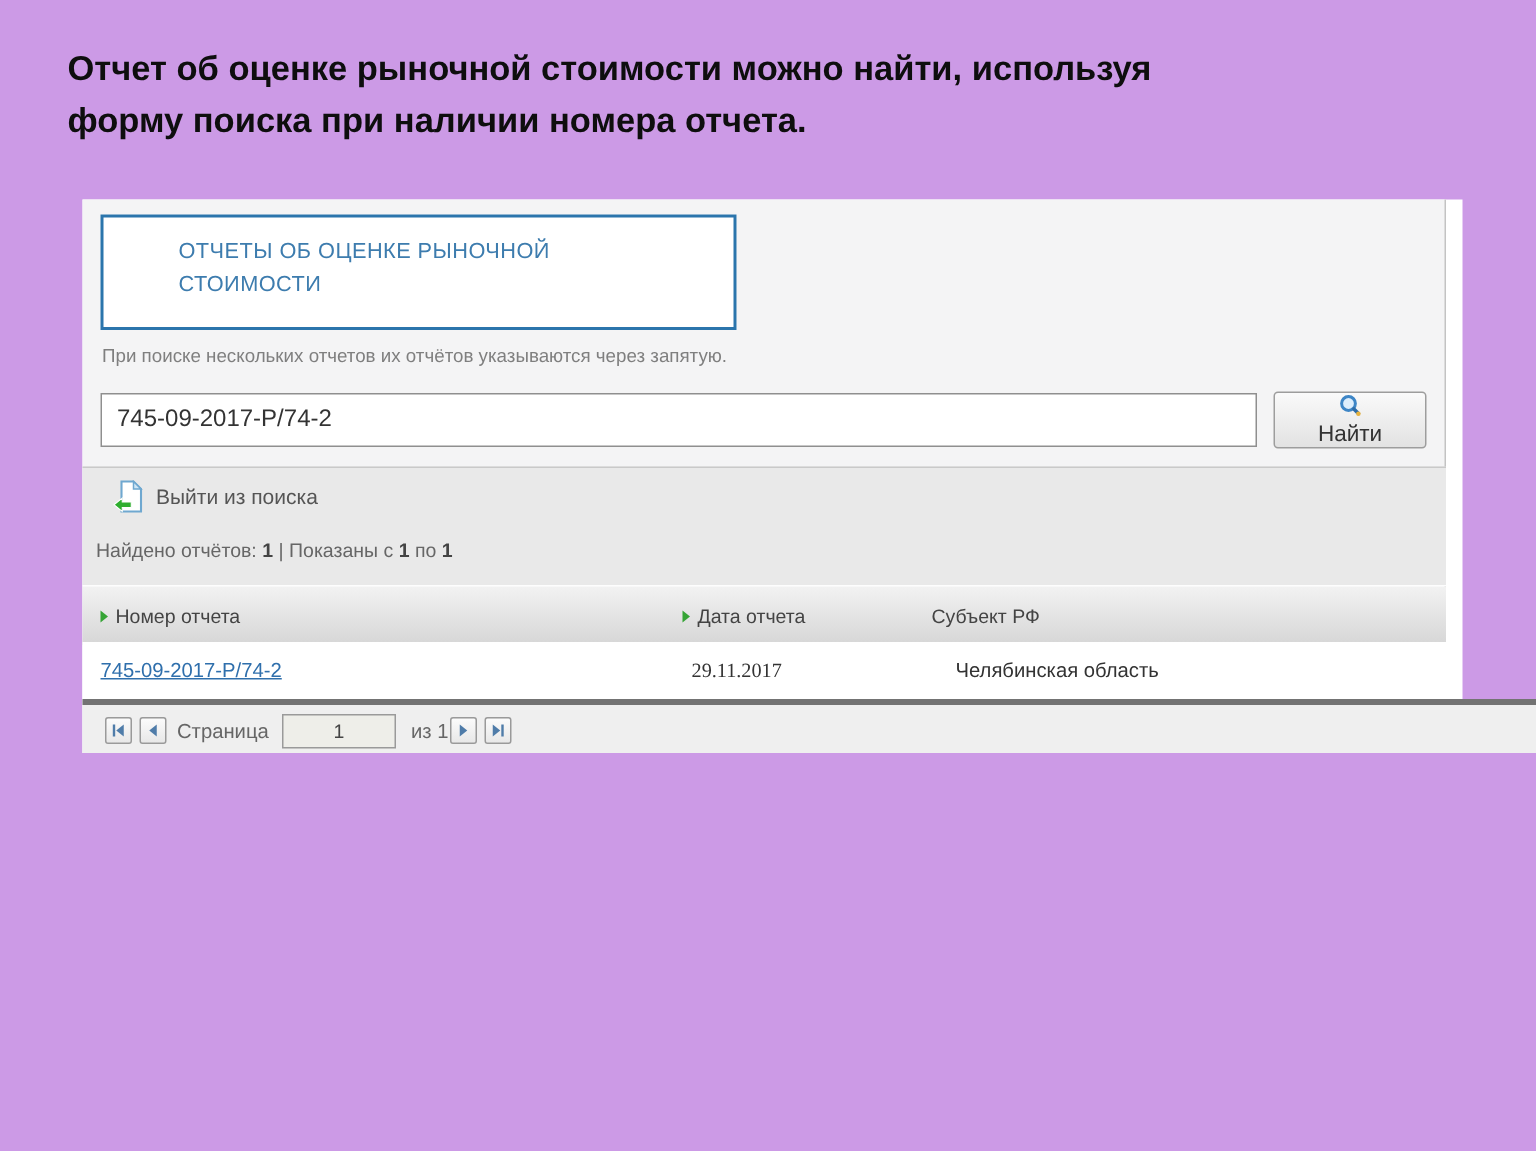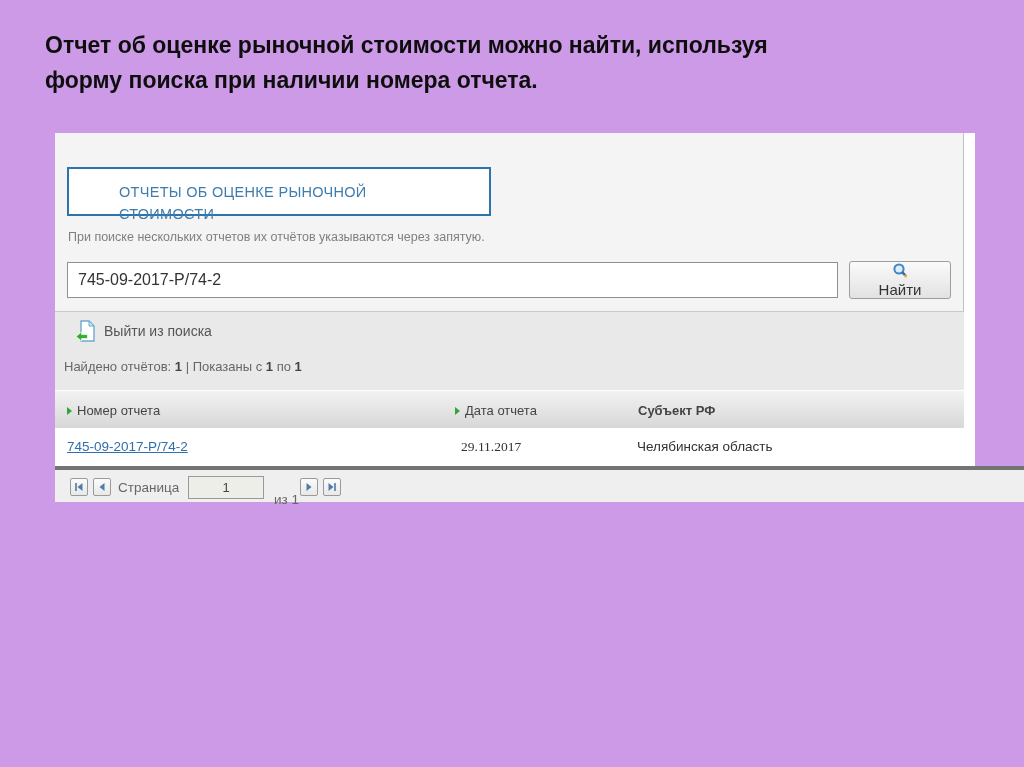--- a/index.html
+++ b/index.html
@@ -19,22 +19,22 @@
   .panel {
     position:absolute; left:55px; top:133px; width:920px; height:369px;
     background:#ffffff;
   }
   .panel-content {
     position:absolute; left:0; top:0; width:909px; height:369px;
     border-right:1px solid #c3c3c3; background:#f4f4f5;
   }
   
   .tab-box {
-    position:absolute; left:12px; top:10px; width:424px; height:49px;
-    background:#ffffff; border:2px solid #2b75ac;margin-top:24px;
+    position:absolute; left:12px; top:10px; width:424px; height:77px;
+    background:#ffffff; border:2px solid #2b75ac;
   }
   .tab-box-label {
     position:absolute; left:50px; top:12px; width:330px;
     font-size:14.5px; line-height:22px; color:#3d7cae; letter-spacing:.3px;
   }
   .search-hint {
     position:absolute; left:13px; top:97px;
     font-size:12.5px; color:#7f7f7f;
   }
   .search-input {
@@ -71,21 +71,21 @@
   
   .table-header {
     position:absolute; left:0; top:257px; width:909px; height:40px;
     background:linear-gradient(#f2f2f2,#d6d6d6);
     border-top:1px solid #fdfdfd;
     font-size:13px; color:#444;
   }
   .th { position:absolute; top:12px; display:flex; align-items:center; gap:5px; cursor:pointer; }
   .th-number { left:12px; }
   .th-date   { left:400px; }
-  .th-region { left:583px;font-weight:bold; }
+  .th-region { left:566px; }
   .sort-arrow {
     width:0; height:0; display:inline-block;
     border-left:5px solid #35a435;
     border-top:4px solid transparent;
     border-bottom:4px solid transparent;
   }
   .table-row {
     position:absolute; left:0; top:295px; width:909px; height:38px;
     background:#ffffff; font-size:13.5px; color:#333;
   }
@@ -108,21 +108,21 @@
   }
   .pg-first { left:15px; } .pg-prev { left:38px; }
   .pg-next  { left:245px; } .pg-last { left:268px; }
   .pg-label { position:absolute; left:63px; top:10px; }
   .pg-input {
     position:absolute; left:133px; top:6px; width:76px; height:23px;
     border:1px solid #9a9a9a; background:#eeeee9;
     font-family:"Liberation Sans", sans-serif;
     font-size:13px; color:#444; text-align:center;
   }
-  .pg-total { position:absolute; left:219px; top:22px; }
+  .pg-total { position:absolute; left:219px; top:10px; }
 </style>
 </head>
 <body>
 
 <div class="slide-title">Отчет об оценке рыночной стоимости можно найти, используя
 форму поиска при наличии номера отчета.</div>
 
 <div class="panel">
   <div class="panel-content">
 

